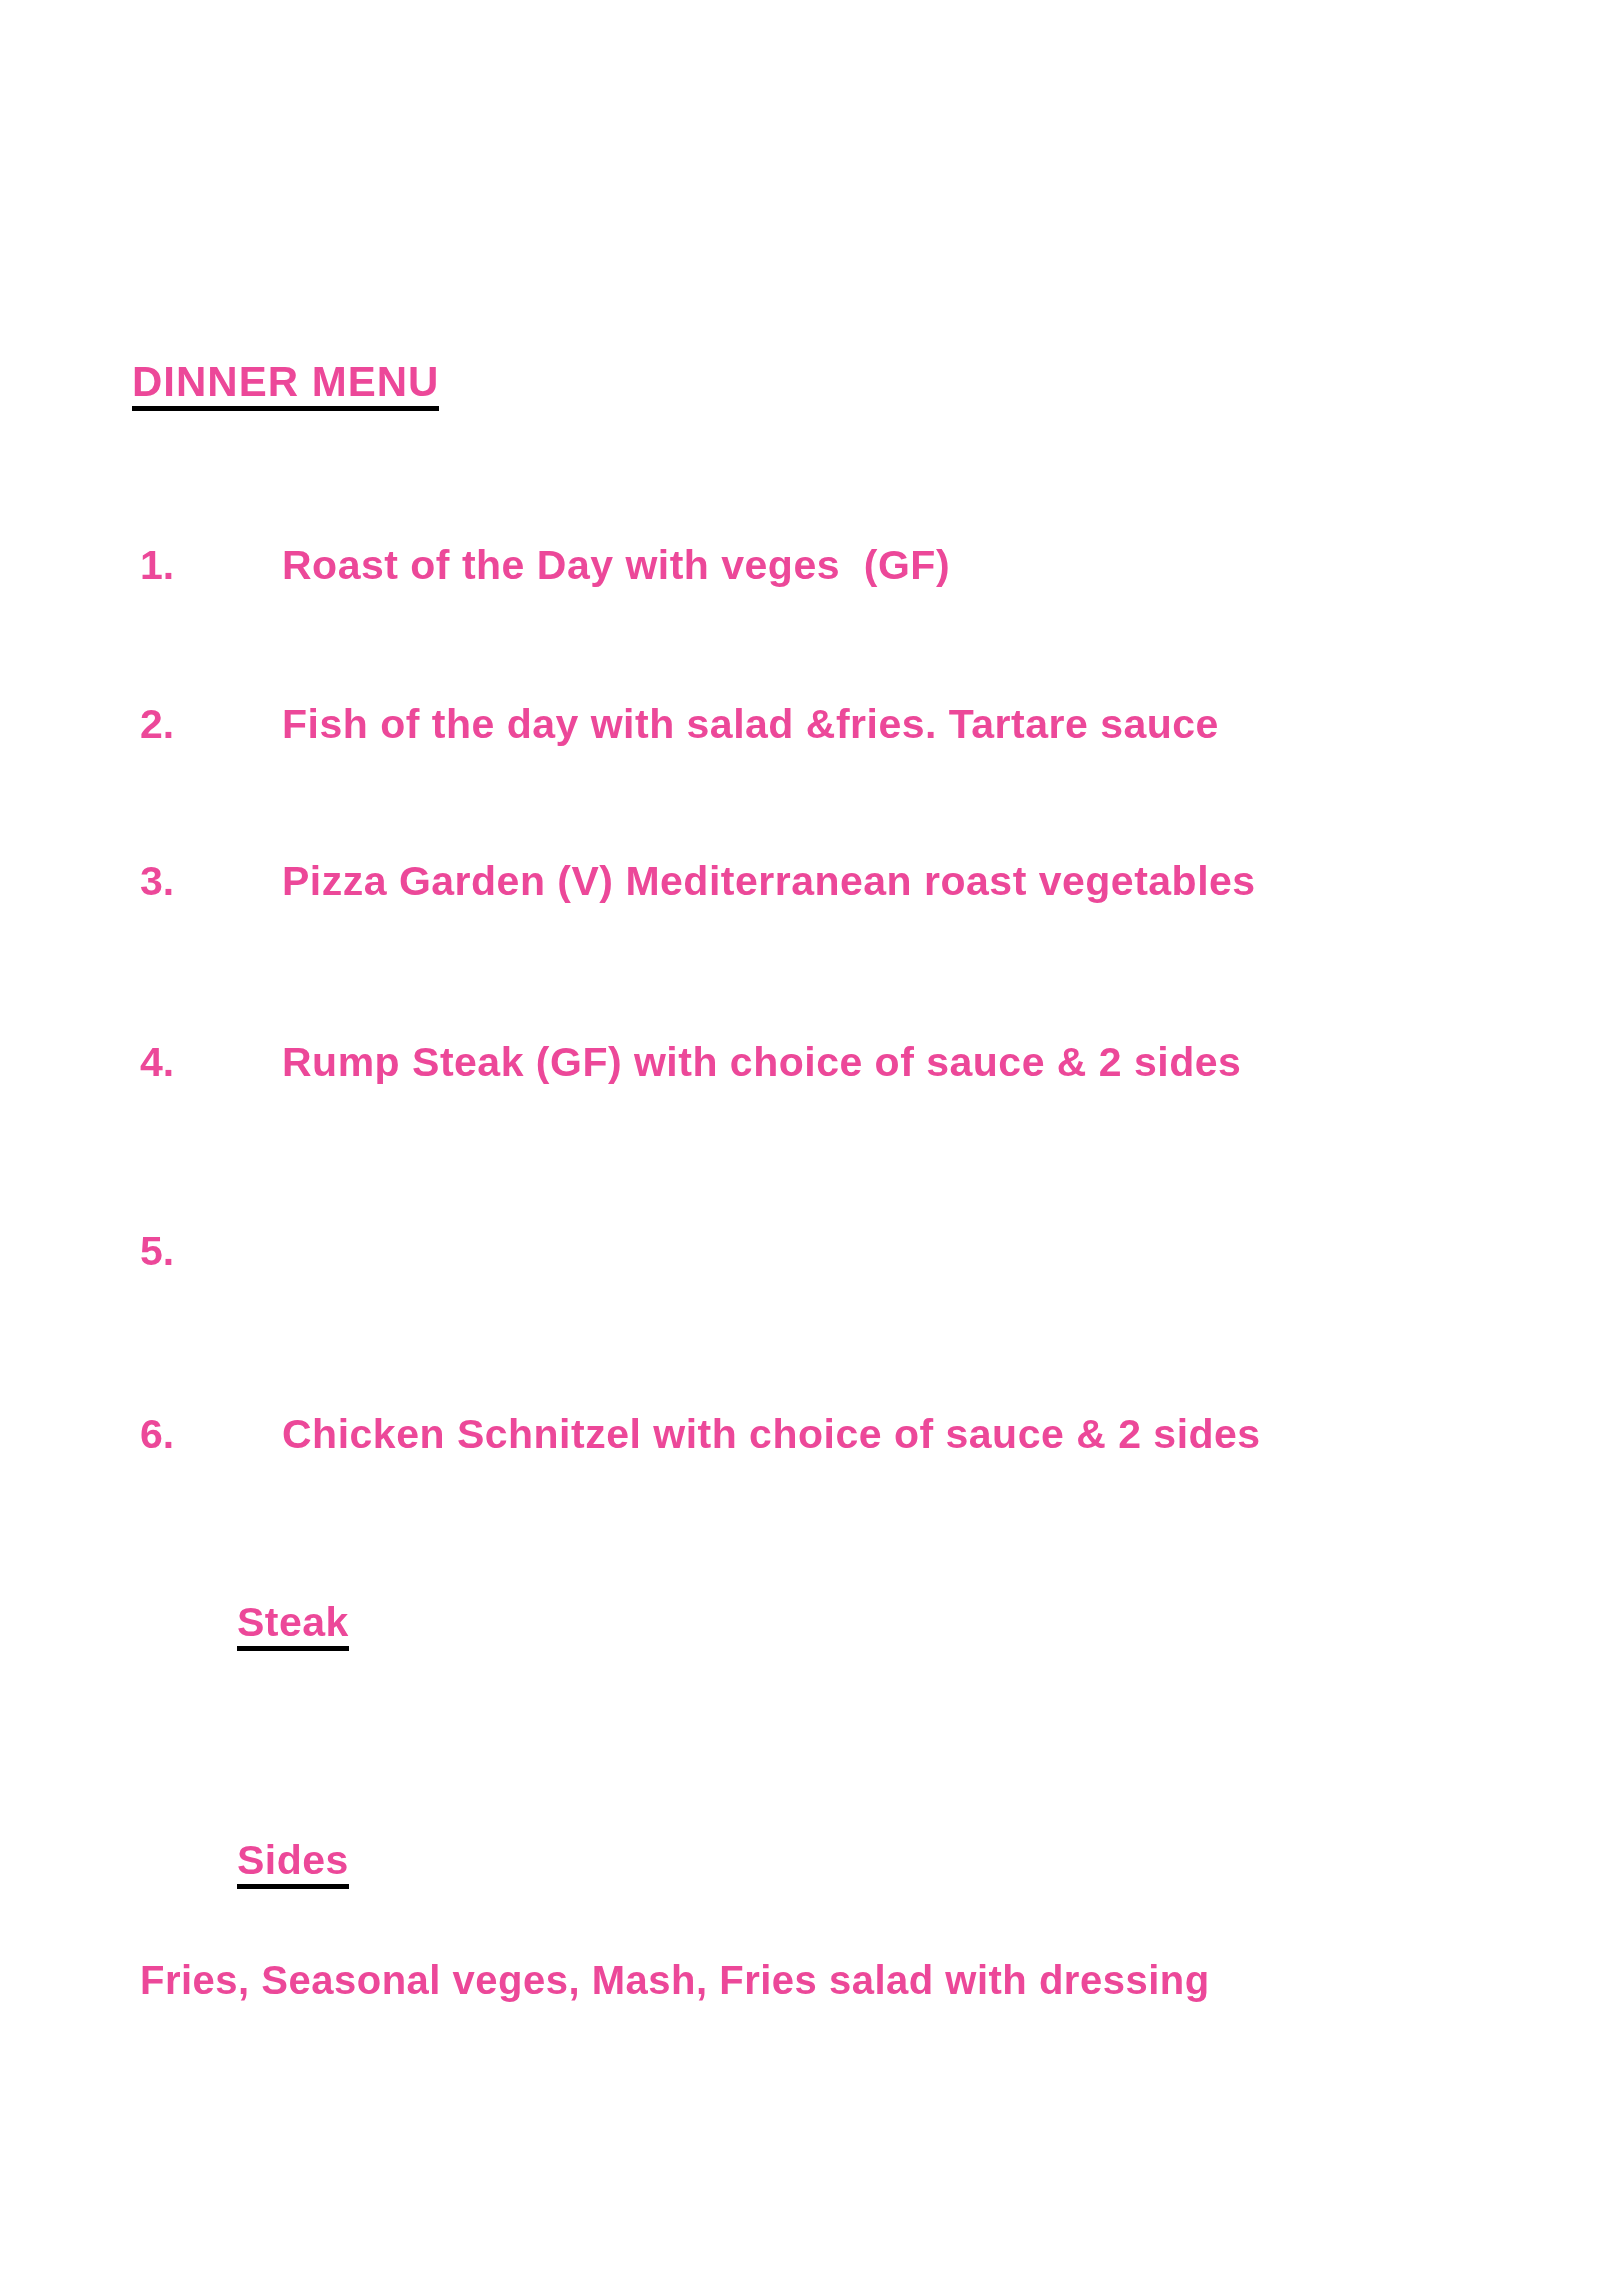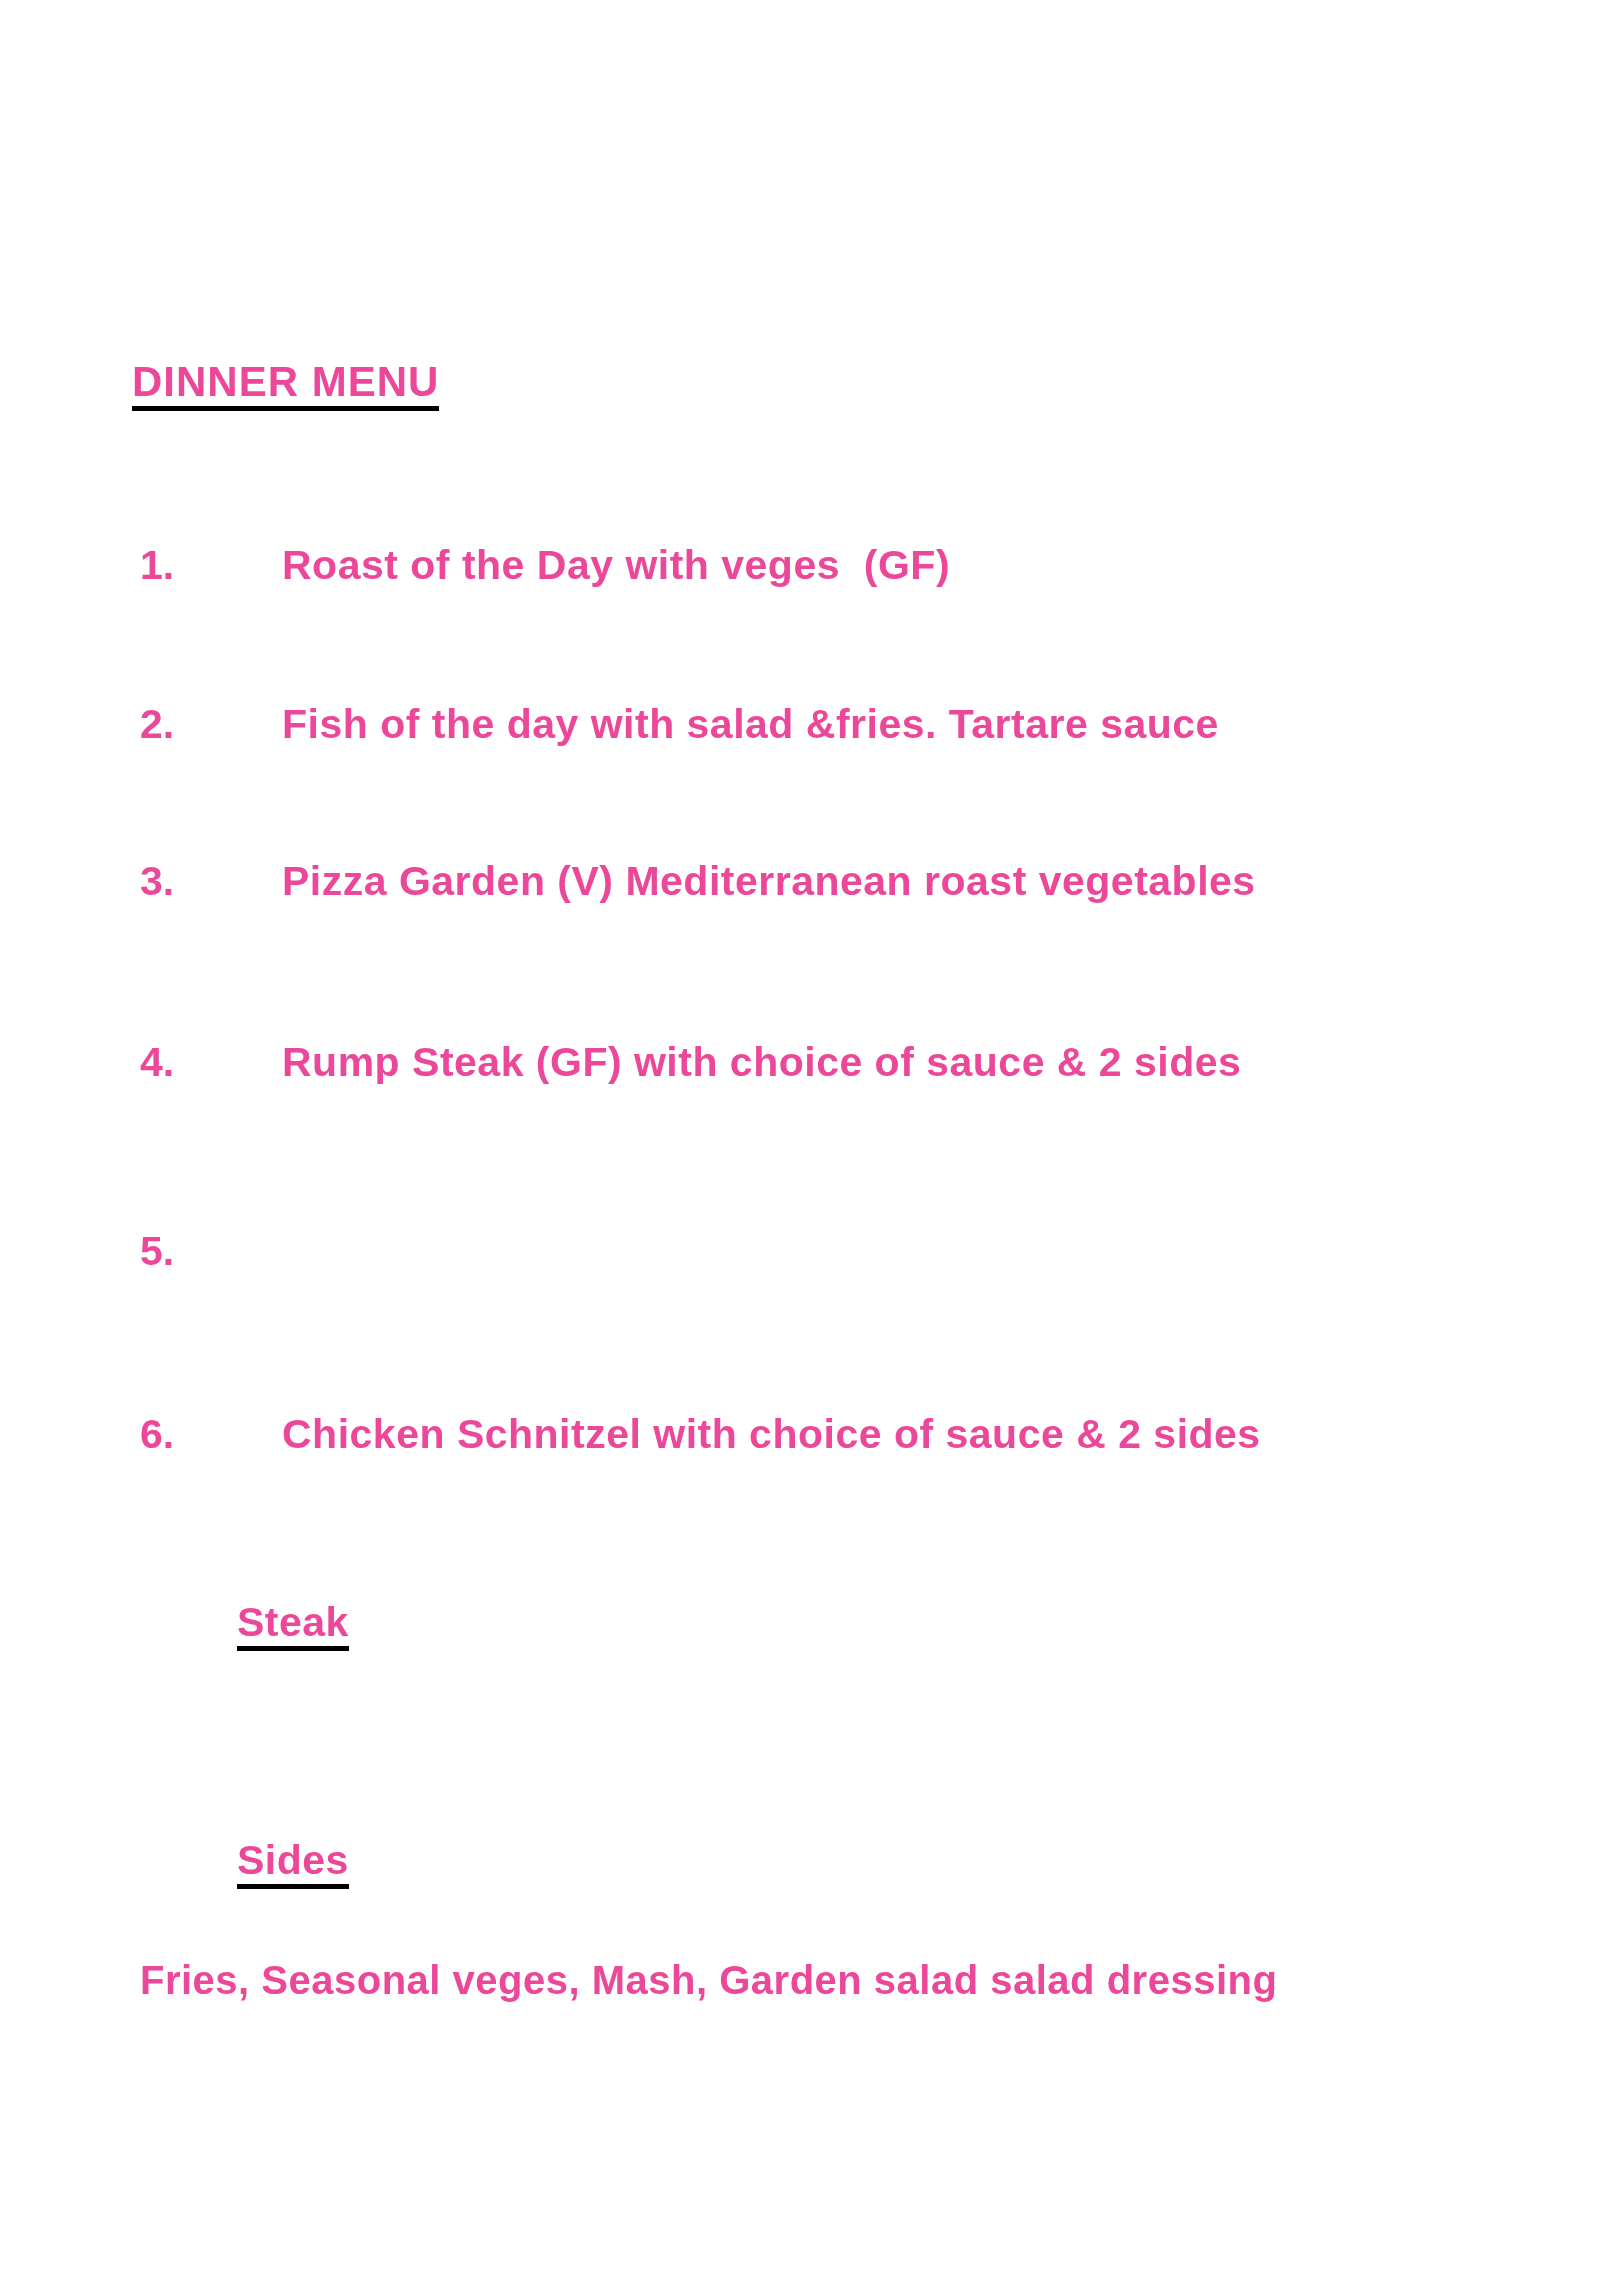--- a/index.html
+++ b/index.html
@@ -113,16 +113,16 @@
 
   <div class="abs section-heading heading-sauces">
     <span class="underlined">Steak</span>
   </div>
 
 
   <div class="abs section-heading heading-sides">
     <span class="underlined">Sides</span>
   </div>
 
-  <div class="abs section-content content-sides">Fries, Seasonal veges, Mash, Garden salad salad dressing</div>
+  <div class="abs section-content content-sides">Fries, Seasonal veges, Mash, Fries salad with dressing</div>
 
 </div>
 
 
 </body></html>

